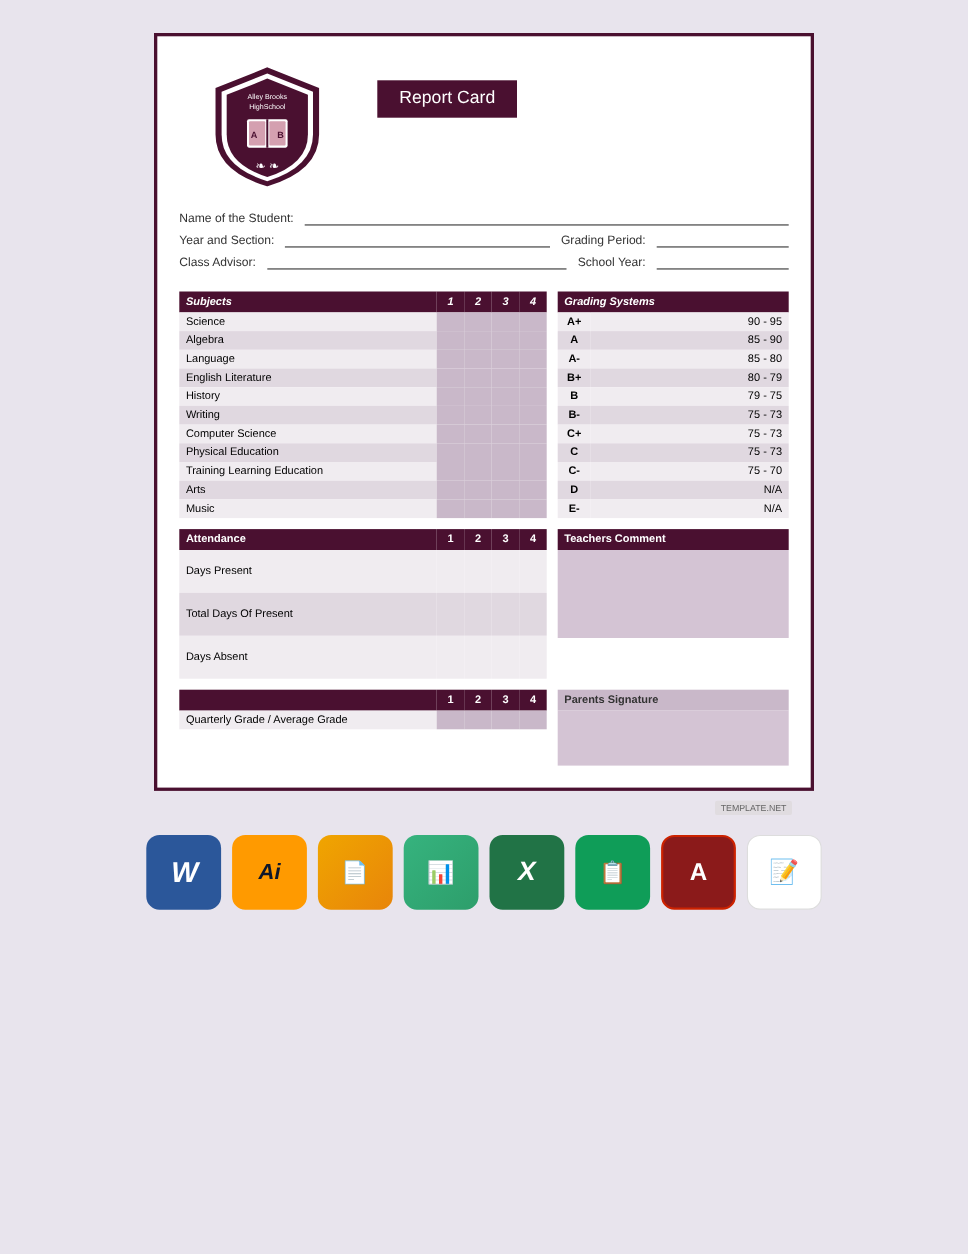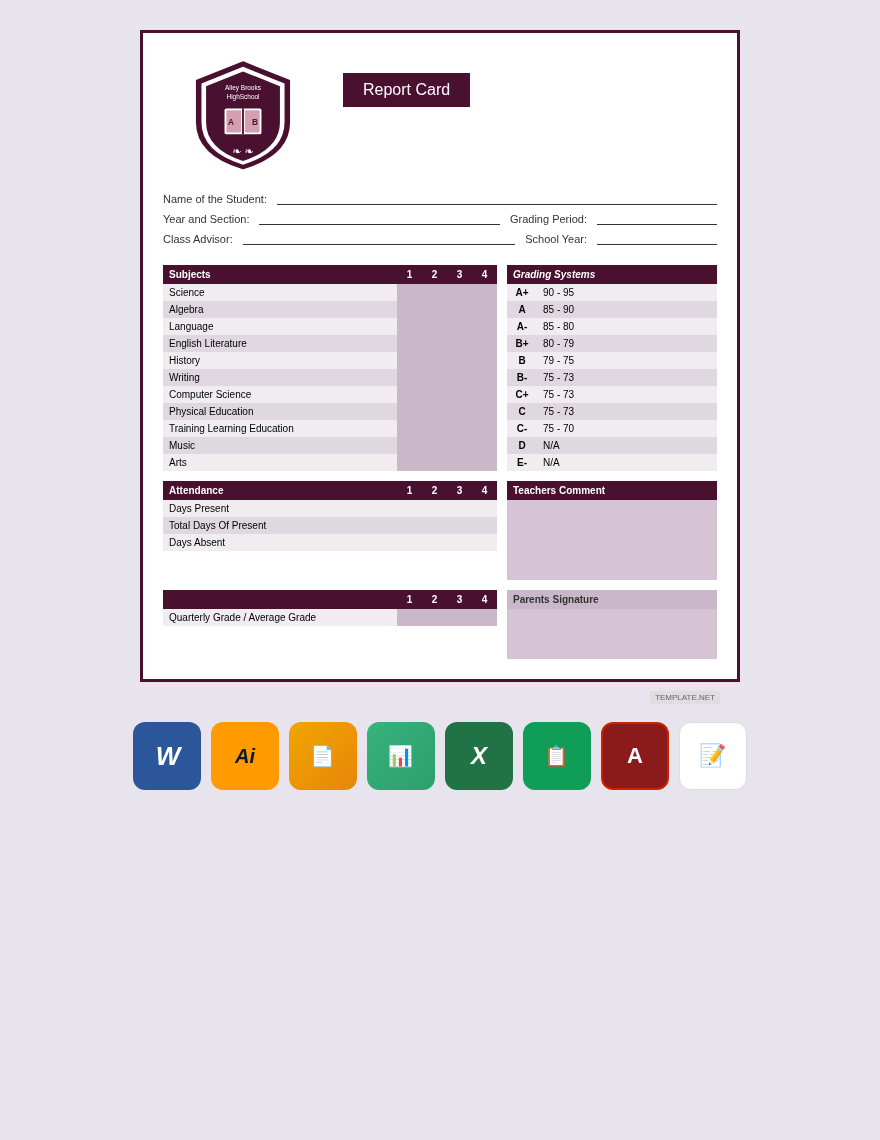--- a/index.html
+++ b/index.html
@@ -107,20 +107,21 @@
       border-collapse: collapse;
       font-size: 10px;
     }
 
     .subjects-table th {
       background-color: #4a1030;
       color: white;
       padding: 4px 6px;
       text-align: left;
       font-weight: bold;
+      font-style: italic;
     }
 
     .subjects-table th.num-col {
       text-align: center;
       width: 25px;
     }
 
     .subjects-table td {
       padding: 3px 6px;
       border-bottom: none;
@@ -167,20 +168,21 @@
       background-color: #e0d8e0;
     }
 
     .grading-table td:first-child {
       font-weight: bold;
       text-align: center;
       width: 30px;
     }
 
     .grading-table td:last-child {
+      text-align: right;
     }
 
     
     .bottom-section {
       display: flex;
       gap: 10px;
       margin-bottom: 10px;
     }
 
     .attendance-section {
@@ -218,21 +220,21 @@
       text-align: left;
       font-weight: bold;
     }
 
     .attendance-table th.num-col {
       text-align: center;
       width: 25px;
     }
 
     .attendance-table td {
-      padding: 3px 6px;
+      padding: 14px 6px;
     }
 
     .attendance-table tr:nth-child(odd) td {
       background-color: #f0ecf0;
     }
 
     .attendance-table tr:nth-child(even) td {
       background-color: #e0d8e0;
     }
 
@@ -474,28 +476,28 @@
                 <td class="quarter"></td>
               </tr>
               <tr>
                 <td>Training Learning Education</td>
                 <td class="quarter"></td>
                 <td class="quarter"></td>
                 <td class="quarter"></td>
                 <td class="quarter"></td>
               </tr>
               <tr>
+                <td>Arts</td>
+                <td class="quarter"></td>
+                <td class="quarter"></td>
+                <td class="quarter"></td>
+                <td class="quarter"></td>
+              </tr>
+              <tr>
                 <td>Music</td>
-                <td class="quarter"></td>
-                <td class="quarter"></td>
-                <td class="quarter"></td>
-                <td class="quarter"></td>
-              </tr>
-              <tr>
-                <td>Arts</td>
                 <td class="quarter"></td>
                 <td class="quarter"></td>
                 <td class="quarter"></td>
                 <td class="quarter"></td>
               </tr>
             </tbody>
         </table>
       </div>
 
       <div class="table-right">

